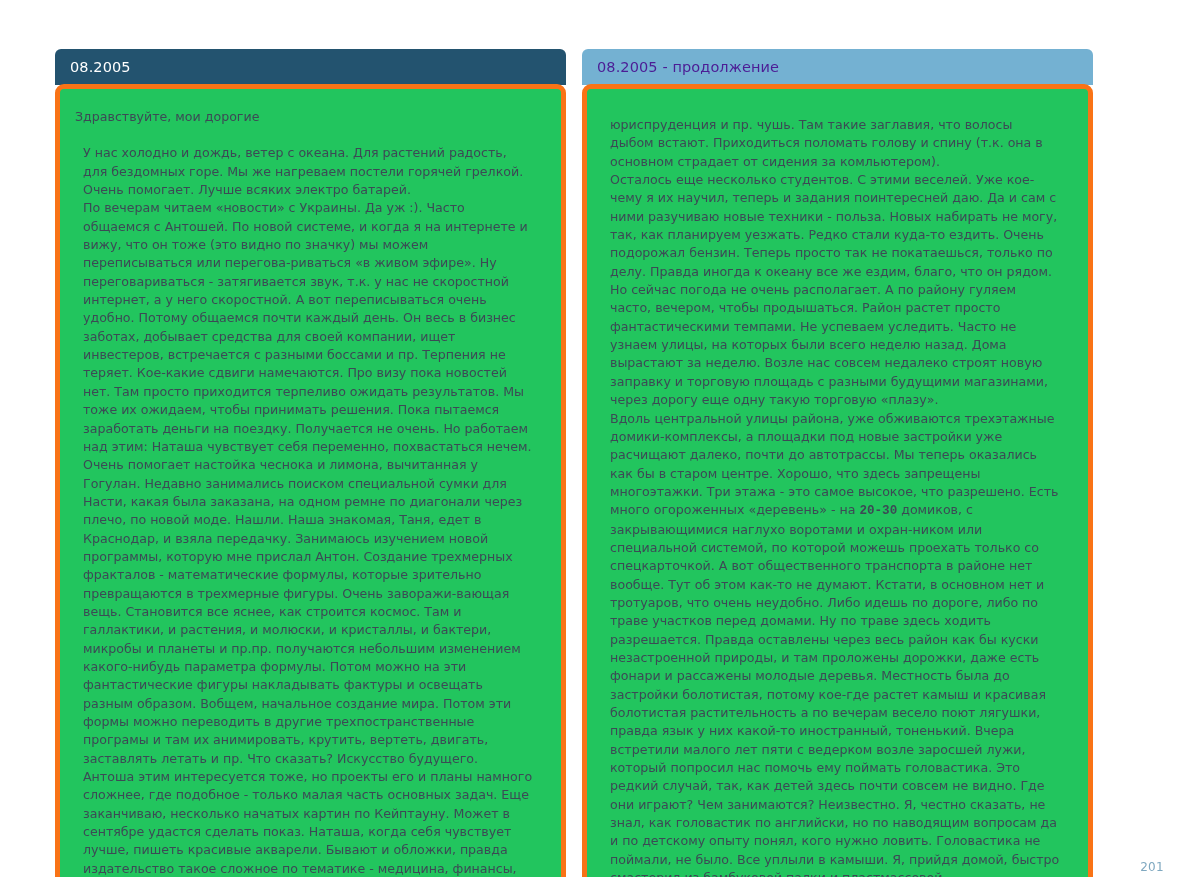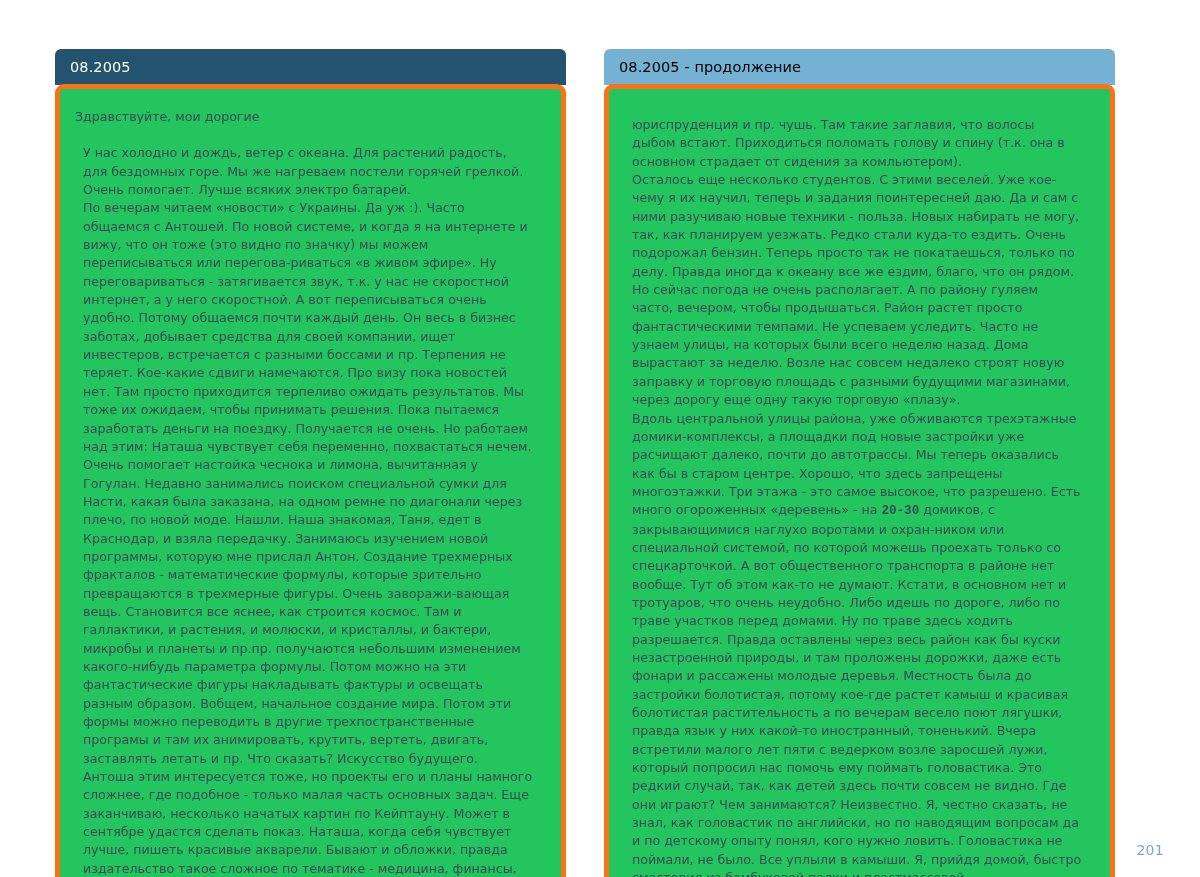--- a/index.html
+++ b/index.html
@@ -14,21 +14,21 @@
     overflow: hidden;
     position: relative;
   }
 
   .page {
     position: absolute;
     inset: 0;
     display: flex;
     flex-direction: row;
     align-items: flex-start;
-    gap: 38px;
+    gap: 16px;
     padding: 49px 49px 0 55px;
     box-sizing: border-box;
   }
 
   .column {
     position: relative;
     width: 511px;
     flex: 0 0 511px;
   }
 
@@ -80,23 +80,23 @@
   }
   .txt.greeting { margin: 0 0 18px 0; }
   .txt.para     { margin: 8px; }
 
   .txt b { font-weight: bold; font-family: Liberation Mono, monospace; }
 
   
   .folio {
     position: absolute;
     right: 36px;
-    bottom: 19px;
+    bottom: 3px;
     color: #7fa8c0;
-    font-size: 14px;
+    font-size: 12px;
     letter-spacing: 0.3px;
   }
 </style>
 </head>
 <body>
 
 <div class="page">
 
   <div class="column">
     <div class="col-header dark" style="background: rgb(35, 83, 111);">
@@ -104,21 +104,21 @@
     </div>
     <div class="col-body">
       <p class="txt greeting" style="color: rgb(60, 74, 85);">Здравствуйте, мои дорогие</p>
       <p class="txt para" style="color: rgb(60, 74, 85);">У нас холодно и дождь, ветер с океана. Для растений радость, для бездомных горе. Мы же нагреваем постели горячей грелкой. Очень помогает. Лучше всяких электро батарей.
 По вечерам читаем «новости» с Украины. Да уж :). Часто общаемся с Антошей. По новой системе, и когда я на интернете и вижу, что он тоже (это видно по значку) мы можем переписываться или перегова-риваться «в живом эфире». Ну переговариваться - затягивается звук, т.к. у нас не скоростной интернет, а у него скоростной. А вот переписываться очень удобно. Потому общаемся почти каждый день. Он весь в бизнес заботах, добывает средства для своей компании, ищет инвестеров, встречается с разными боссами и пр. Терпения не теряет. Кое-какие сдвиги намечаются. Про визу пока новостей нет. Там просто приходится терпеливо ожидать результатов. Мы тоже их ожидаем, чтобы принимать решения. Пока пытаемся заработать деньги на поездку. Получается не очень. Но работаем над этим: Наташа чувствует себя переменно, похвастаться нечем. Очень помогает настойка чеснока и лимона, вычитанная у Гогулан. Недавно занимались поиском специальной сумки для Насти, какая была заказана, на одном ремне по диагонали через плечо, по новой моде. Нашли. Наша знакомая, Таня, едет в Краснодар, и взяла передачку. Занимаюсь изучением новой программы, которую мне прислал Антон. Создание трехмерных фракталов - математические формулы, которые зрительно превращаются в трехмерные фигуры. Очень заворажи-вающая вещь. Становится все яснее, как строится космос. Там и галлактики, и растения, и молюски, и кристаллы, и бактери, микробы и планеты и пр.пр. получаются небольшим изменением какого-нибудь параметра формулы. Потом можно на эти фантастические фигуры накладывать фактуры и освещать разным образом. Вобщем, начальное создание мира. Потом эти формы можно переводить в другие трехпостранственные програмы и там их анимировать, крутить, вертеть, двигать, заставлять летать и пр. Что сказать? Искусство будущего. Антоша этим интересуется тоже, но проекты его и планы намного сложнее, где подобное - только малая часть основных задач. Еще заканчиваю, несколько начатых картин по Кейптауну. Может в сентябре удастся сделать показ. Наташа, когда себя чувствует лучше, пишеть красивые акварели. Бывают и обложки, правда издательство такое сложное по тематике - медицина, финансы, менеджмент,</p>
     </div>
   </div>
 
   <div class="column">
     <div class="col-header light" style="background: rgb(116, 177, 210);">
-      <div class="col-header-title" style="color: #000000;"><span>08.2005</span><span class="cont"> - продолжение</span></div>
+      <div class="col-header-title" style="color: #4c1d95;"><span>08.2005</span><span class="cont"> - продолжение</span></div>
     </div>
     <div class="col-body">
       <p class="txt para" style="color: rgb(60, 74, 85);">юриспруденция и пр. чушь. Там такие заглавия, что волосы дыбом встают. Приходиться поломать голову и спину (т.к. она в основном страдает от сидения за комльютером).
 Осталось еще несколько студентов. С этими веселей. Уже кое-чему я их научил, теперь и задания поинтересней даю. Да и сам с ними разучиваю новые техники - польза. Новых набирать не могу, так, как планируем уезжать. Редко стали куда-то ездить. Очень подорожал бензин. Теперь просто так не покатаешься, только по делу. Правда иногда к океану все же ездим, благо, что он рядом. Но сейчас погода не очень располагает. А по району гуляем часто, вечером, чтобы продышаться. Район растет просто фантастическими темпами. Не успеваем уследить. Часто не узнаем улицы, на которых были всего неделю назад. Дома вырастают за неделю. Возле нас совсем недалеко строят новую заправку и торговую площадь с разными будущими магазинами, через дорогу еще одну такую торговую «плазу».
 Вдоль центральной улицы района, уже обживаются трехэтажные домики-комплексы, а площадки под новые застройки уже расчищают далеко, почти до автотрассы. Мы теперь оказались как бы в старом центре. Хорошо, что здесь запрещены многоэтажки. Три этажа - это самое высокое, что разрешено. Есть много огороженных «деревень» - на <b>20-30</b> домиков, с закрывающимися наглухо воротами и охран-ником или специальной системой, по которой можешь проехать только со спецкарточкой. А вот общественного транспорта в районе нет вообще. Тут об этом как-то не думают. Кстати, в основном нет и тротуаров, что очень неудобно. Либо идешь по дороге, либо по траве участков перед домами. Ну по траве здесь ходить разрешается. Правда оставлены через весь район как бы куски незастроенной природы, и там проложены дорожки, даже есть фонари и рассажены молодые деревья. Местность была до застройки болотистая, потому кое-где растет камыш и красивая болотистая растительность а по вечерам весело поют лягушки, правда язык у них какой-то иностранный, тоненький. Вчера встретили малого лет пяти с ведерком возле заросшей лужи, который попросил нас помочь ему поймать головастика. Это редкий случай, так, как детей здесь почти совсем не видно. Где они играют? Чем занимаются? Неизвестно. Я, честно сказать, не знал, как головастик по английски, но по наводящим вопросам да и по детскому опыту понял, кого нужно ловить. Головастика не поймали, не было. Все уплыли в камыши. Я, прийдя домой, быстро смастерил из бамбуковой палки и пластмассовой</p>
     </div>
   </div>
 
   <div class="folio" style="color: rgb(127, 168, 192);">201</div>
 </div>

